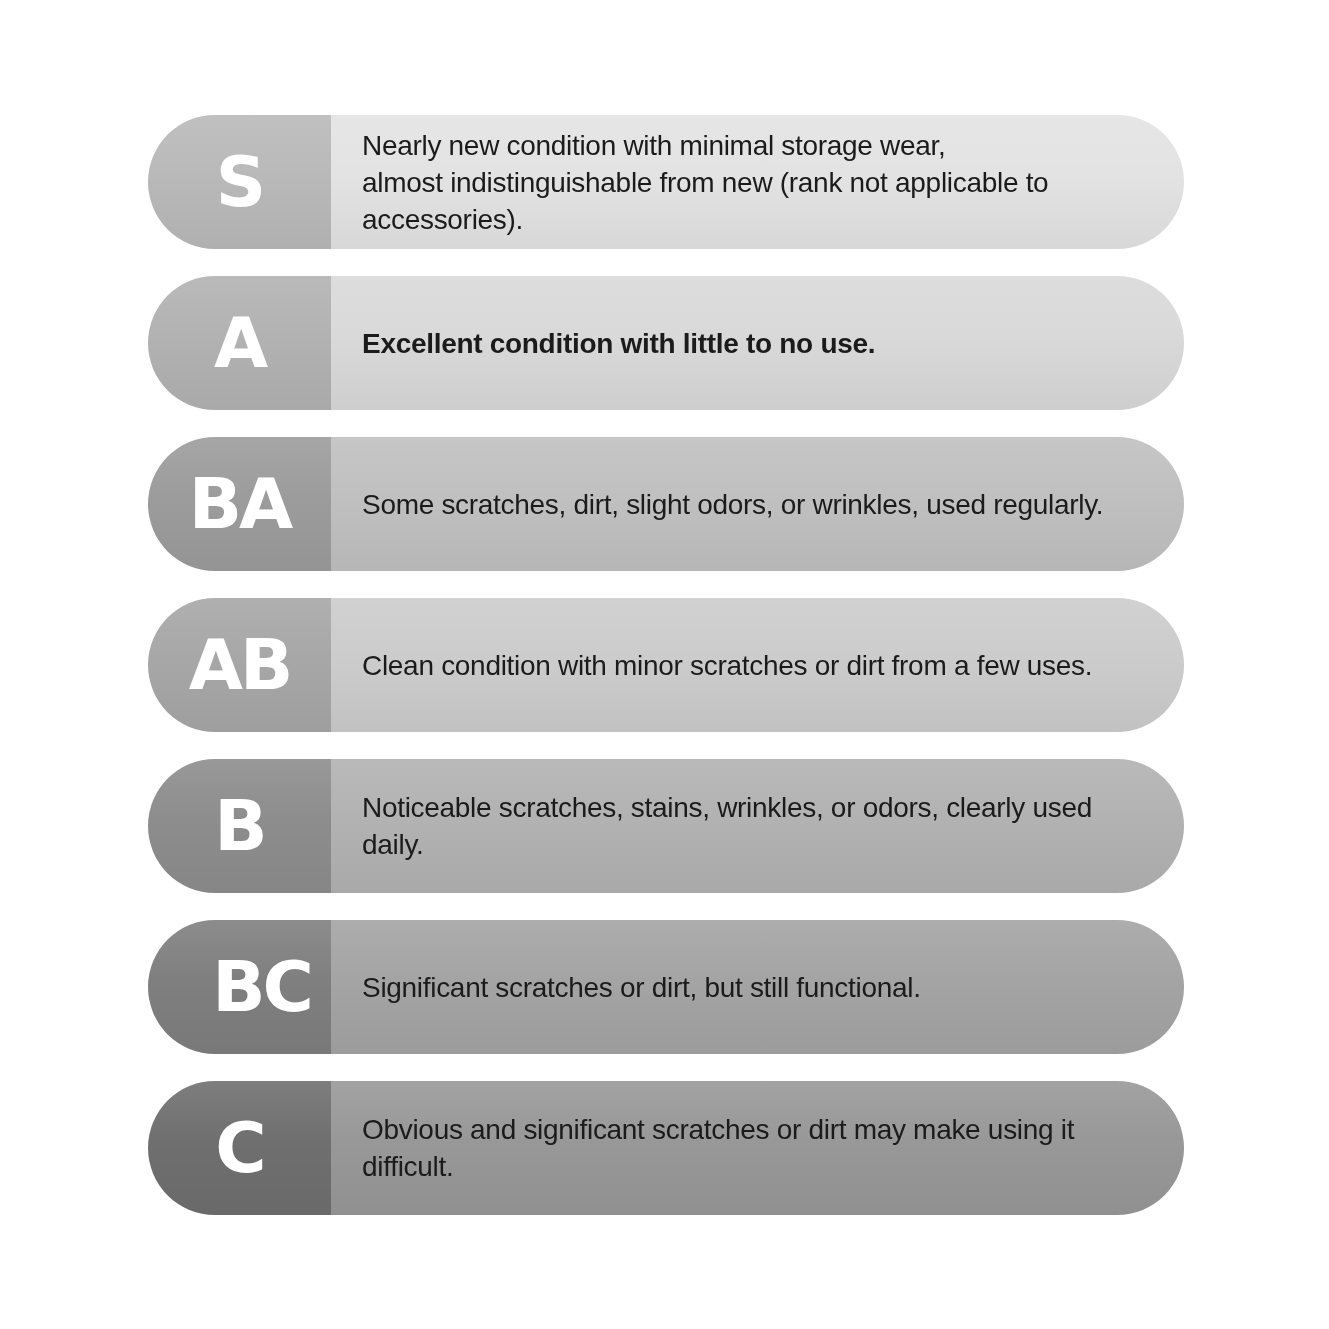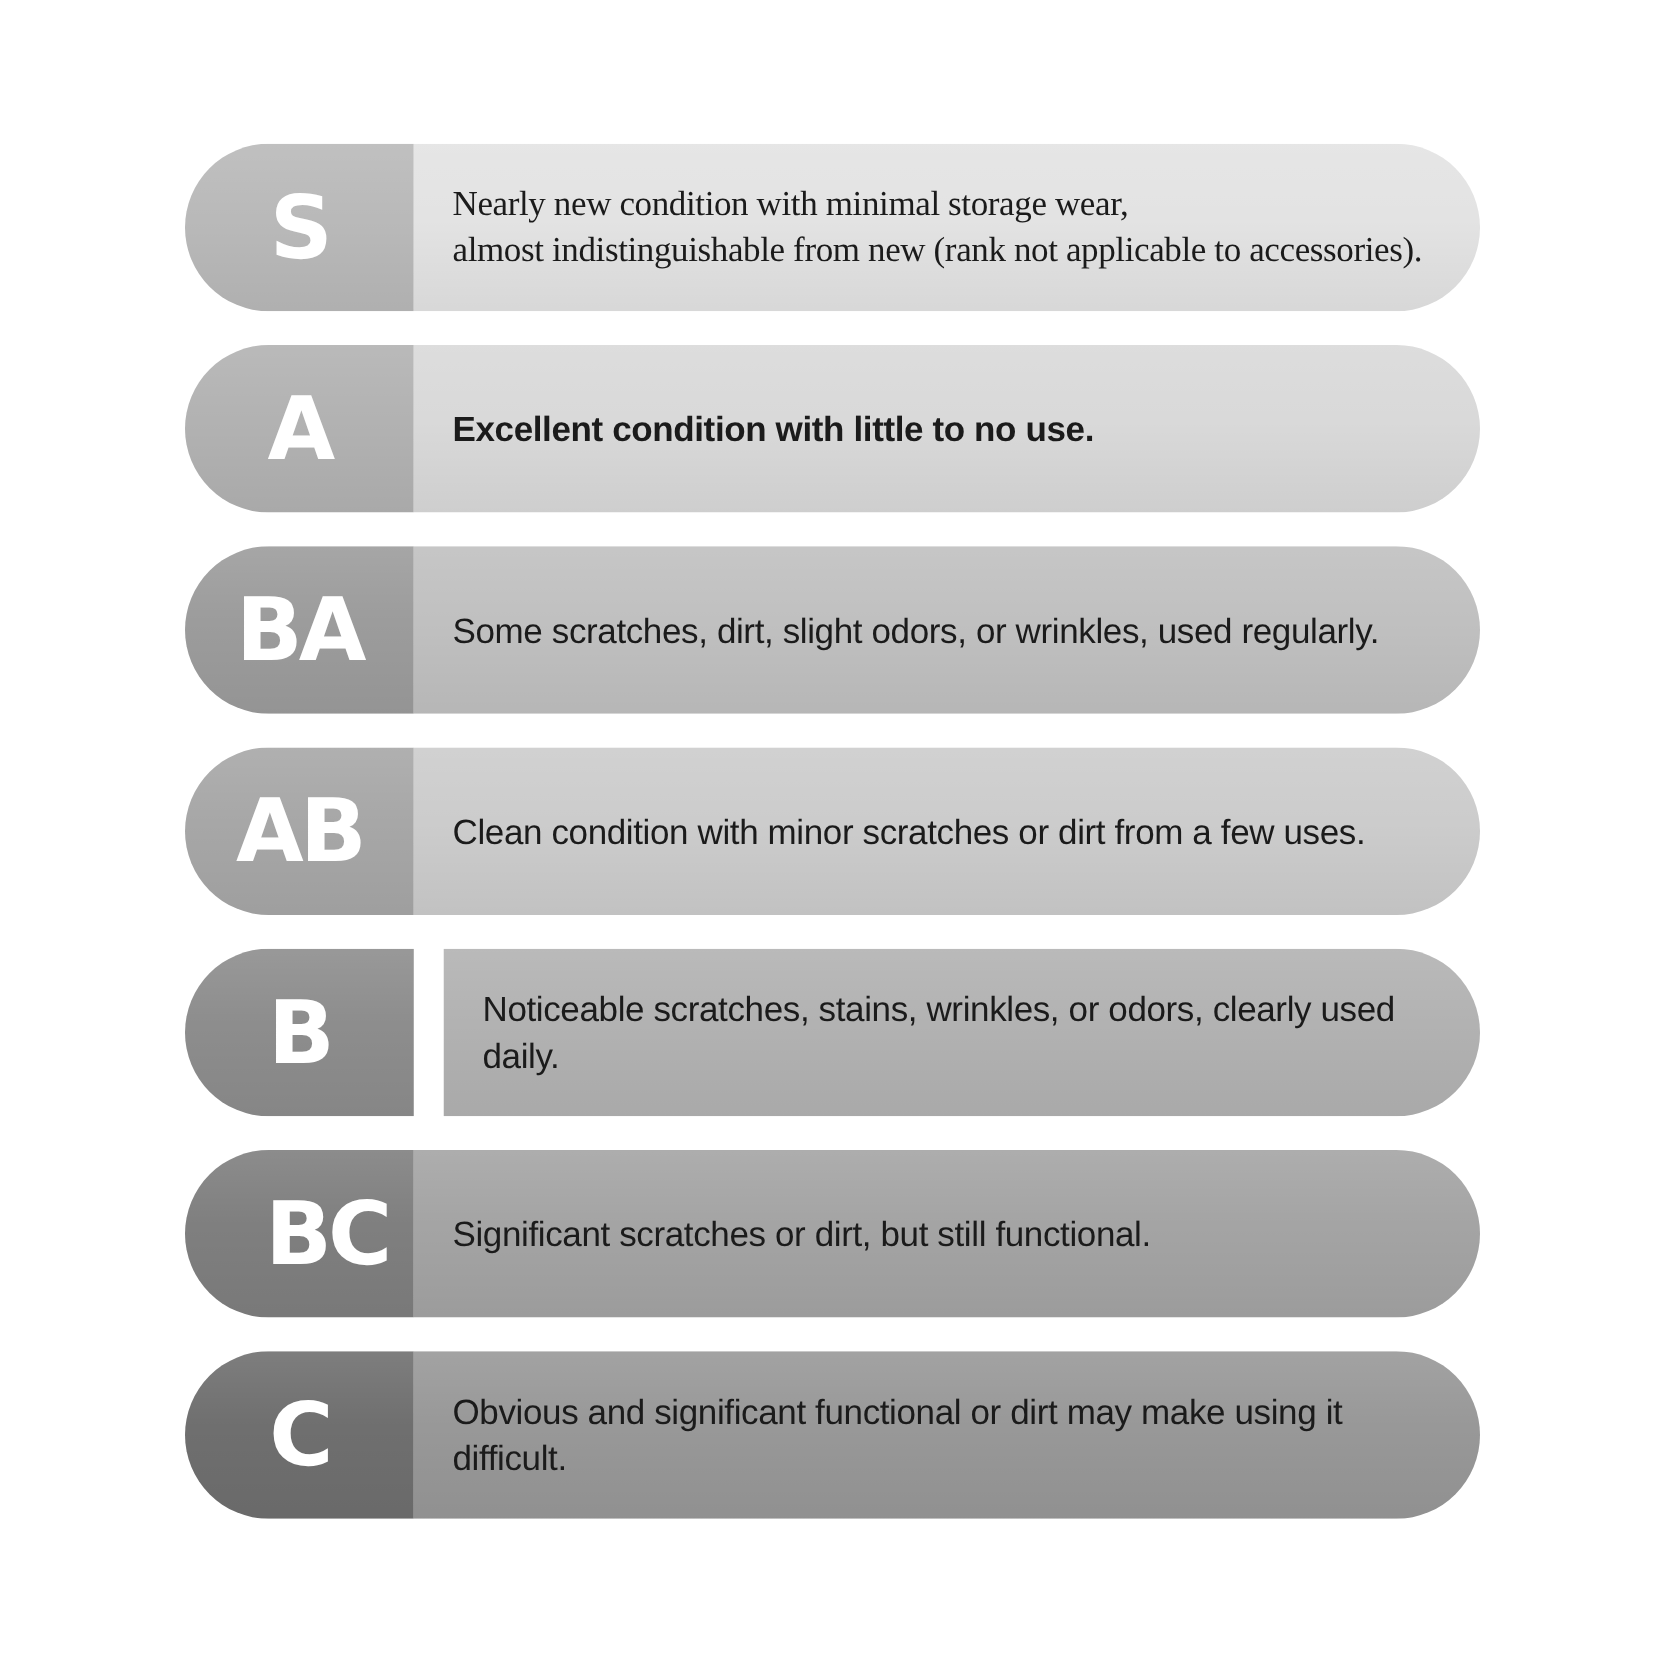--- a/index.html
+++ b/index.html
@@ -61,21 +61,21 @@
   }
 </style>
 </head>
 <body style="background: rgb(255, 255, 255);">
 
 <div class="rank-list">
   <div class="rank-row">
     <div class="rank-badge" style="background-color: rgb(185, 185, 185);">
       <span style="color: rgb(255, 255, 255);">S</span>
     </div>
-    <div class="rank-body" style="background-color: rgb(227, 227, 227); font-family: Liberation Serif, serif;">
+    <div class="rank-body" style="background-color: rgb(227, 227, 227);">
       <span class="rank-description" style="color: rgb(27, 27, 27);">Nearly new condition with minimal storage wear,
 almost indistinguishable from new (rank not applicable to accessories).</span>
     </div>
   </div>
 
   <div class="rank-row">
     <div class="rank-badge" style="background-color: rgb(178, 178, 178);">
       <span style="color: rgb(255, 255, 255);">A</span>
     </div>
     <div class="rank-body" style="background-color: rgb(217, 217, 217); font-weight: bold;">
@@ -98,35 +98,35 @@
     </div>
     <div class="rank-body" style="background-color: rgb(204, 204, 204);">
       <span class="rank-description" style="color: rgb(27, 27, 27);">Clean condition with minor scratches or dirt from a few uses.</span>
     </div>
   </div>
 
   <div class="rank-row">
     <div class="rank-badge" style="background-color: rgb(141, 141, 141);">
       <span style="color: rgb(255, 255, 255);">B</span>
     </div>
-    <div class="rank-body" style="background-color: rgb(178, 178, 178); margin-left: 24px;">
+    <div class="rank-body" style="background-color: rgb(178, 178, 178);">
       <span class="rank-description" style="color: rgb(27, 27, 27);">Noticeable scratches, stains, wrinkles, or odors, clearly used daily.</span>
     </div>
   </div>
 
   <div class="rank-row">
     <div class="rank-badge" style="background-color: rgb(127, 127, 127);">
       <span style="color: rgb(255, 255, 255); margin-left: 44px;">BC</span>
     </div>
     <div class="rank-body" style="background-color: rgb(164, 164, 164);">
       <span class="rank-description" style="color: rgb(27, 27, 27);">Significant scratches or dirt, but still functional.</span>
     </div>
   </div>
 
   <div class="rank-row">
     <div class="rank-badge" style="background-color: rgb(111, 111, 111);">
       <span style="color: rgb(255, 255, 255);">C</span>
     </div>
     <div class="rank-body" style="background-color: rgb(152, 152, 152);">
-      <span class="rank-description" style="color: rgb(27, 27, 27);">Obvious and significant functional or dirt may make using it difficult.</span>
+      <span class="rank-description" style="color: rgb(27, 27, 27);">Obvious and significant scratches or dirt may make using it difficult.</span>
     </div>
   </div>
 </div>
 
 </body></html>

